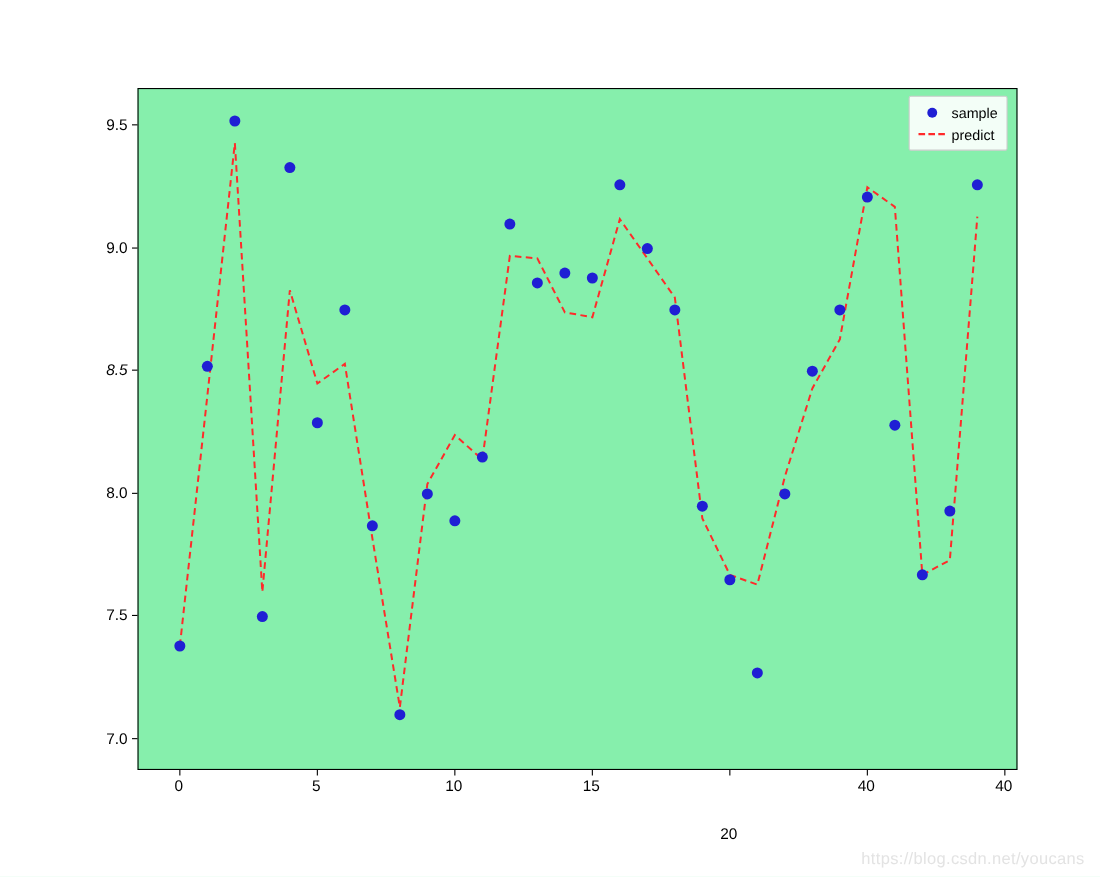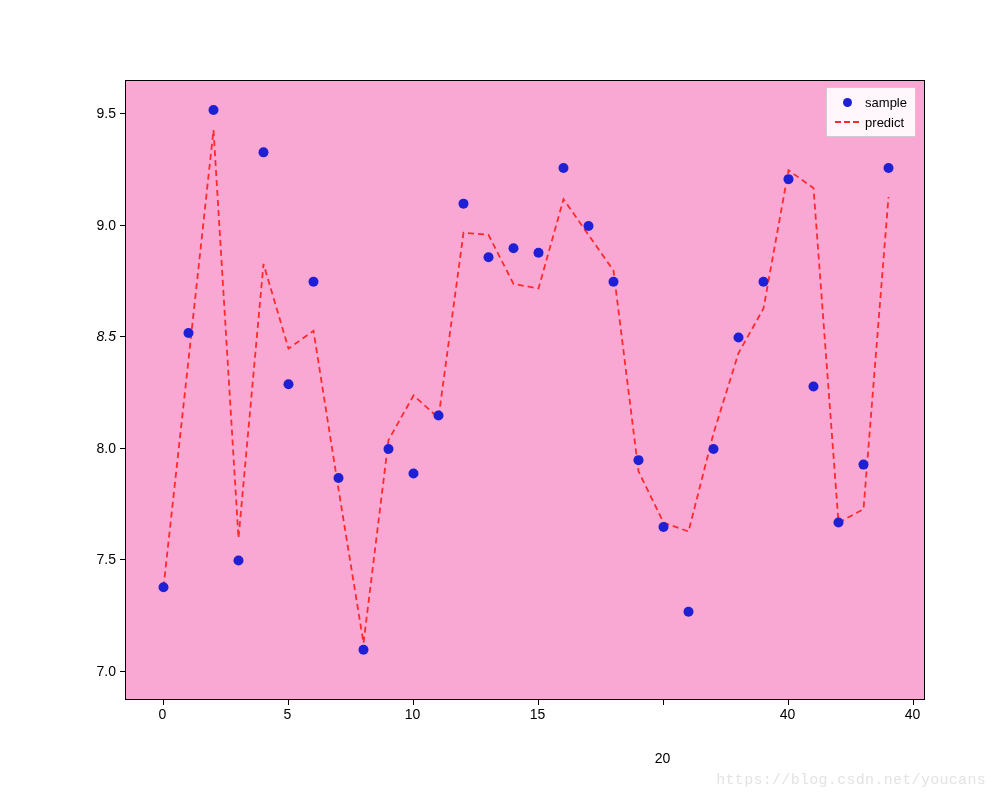--- a/index.html
+++ b/index.html
@@ -5,21 +5,21 @@
     * { margin: 0; padding: 0; box-sizing: border-box; }
     html, body { width: 1000px; height: 797px; background: #ffffff; font-family: sans-serif; }
     #chart-container { position: relative; width: 1000px; height: 797px; }
     #plot-area {
       position: absolute;
       left: 125px;
       top: 80px;
       width: 800px;
       height: 620px;
       border: 1px solid #000;
-      background: #f9a8d4;
+      background: #86efac;
     }
     .y-tick-label {
       position: absolute;
       right: 884px;
       font-size: 14px;
       color: #000;
       transform: translateY(-50%);
       text-align: right;
       width: 50px;
     }
@@ -67,21 +67,20 @@
     }
     .legend-text { padding-left: 6px; color: #000; }
     #watermark {
       position: absolute;
       right: 14px;
       bottom: 8px;
       font-size: 15px;
       color: #e3e3e3;
       letter-spacing: 0.3px;
       user-select: none;
-      font-family: Liberation Mono, monospace;
     }
     svg { position: absolute; left: 0; top: 0; overflow: visible; }
     .sample-dot { fill: #1f1fd4; }
     .predict-line { stroke: #ff2a2a; stroke-width: 1.8; fill: none; stroke-dasharray: 6 4; }
   </style>
 </head>
 <body>
 
 <div id="chart-container">
   <div id="plot-area">

